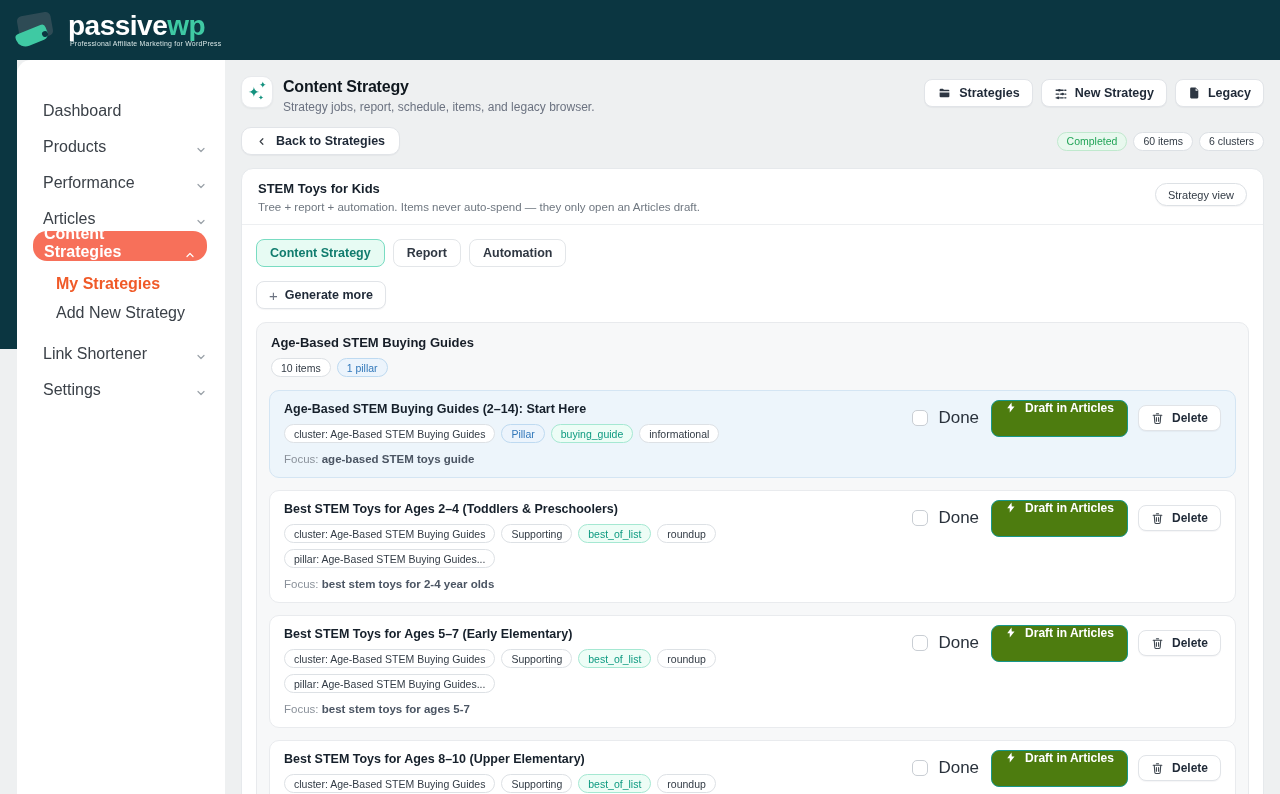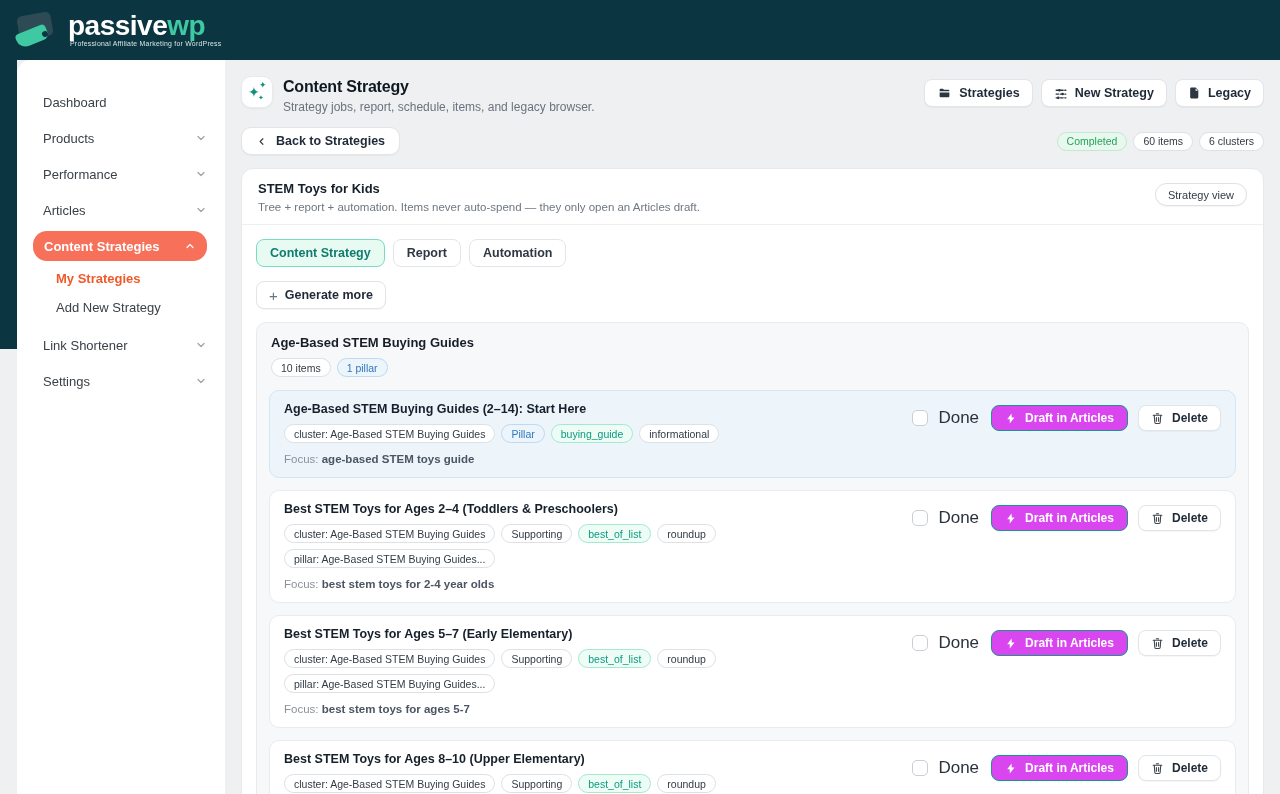--- a/index.html
+++ b/index.html
@@ -15,21 +15,21 @@
   .logo-tag-front { position:absolute; left:2px; top:20px; width:32px; height:15px; background:#3fc9a3; border-radius:4px 4px 6px 10px; transform:rotate(-22deg); }
   .logo-hole { position:absolute; left:28px; top:22px; width:6px; height:6px; background:#0b3641; border-radius:50%; transform:rotate(-22deg); }
   .logo-text { line-height:1; }
   .brand { font-size:28px; font-weight:700; color:#ffffff; letter-spacing:-0.5px; }
   .brand .accent { color:#3fc9a3; }
   .tagline { font-size:6.9px; color:#d7e6e6; margin-top:1px; letter-spacing:0.25px; padding-left:2px; }
 
   
   .layout { display:flex; position:relative; z-index:2; height:734px; }
   .sidebar { width:208px; margin-left:17px; background:#ffffff; border-top-left-radius:14px; flex:none; padding:24px 18px 0 26px; }
-  .nav-item { height:36px; display:flex; align-items:center; justify-content:space-between; font-size:13px; font-weight:500; color:#3b4148; cursor:pointer; }
+  .nav-item { height:36px; display:flex; align-items:flex-end; justify-content:space-between; font-size:16px; font-weight:500; color:#3b4148; cursor:pointer; }
   .nav-item.active { height:30px; margin:3px 0 3px -10px; padding:0 11px; background:#f7705a; border-radius:14px; color:#ffffff; font-weight:600; }
   .nav-item.sub { height:29px; margin-left:13px; }
   .nav-item.sub.highlight { color:#f05a28; font-weight:700; }
   .nav-item.gap-before { margin-top:5px; }
   .chev { width:12px; height:12px; flex:none; }
 
   .main { flex:1; padding:16px 16px 0 16px; min-width:0; }
 
   
   .page-head { display:flex; justify-content:space-between; align-items:flex-start; }
@@ -75,21 +75,21 @@
   .items { display:flex; flex-direction:column; gap:12px; margin-top:13px; }
   .item { border-radius:10px; border:1px solid #e9ebee; background:#ffffff; padding:11px 14px 12px 14px; display:flex; justify-content:space-between; }
   .item.pillar { background:#edf5fb; border-color:#d4e5f3; }
   .item-title { font-size:12.5px; font-weight:700; color:#16202b; }
   .item-badges { display:flex; gap:6px; margin-top:8px; flex-wrap:wrap; }
   .focus-line { font-size:11.5px; margin-top:10px; color:#8a919a; }
   .focus-line b { color:#4b5563; font-weight:700; }
   .item-actions { display:flex; align-items:center; gap:10px; flex:none; margin-left:16px; height:26px; margin-top:3px; }
   .checkbox { width:16px; height:16px; border:1.5px solid #c9ced4; border-radius:5px; background:#ffffff; cursor:pointer; flex:none; }
   .done-label { font-size:17px; font-weight:400; color:#2a323c; margin-right:2px; }
-  .teal-btn { display:inline-flex; align-items:center; gap:8px; height:26px; padding:0 13px; background:#d946ef; border:1px solid #17978a; border-radius:8px; color:#ffffff; font-size:12px; font-weight:700; cursor:pointer; white-space:nowrap; }
+  .teal-btn { display:inline-flex; gap:8px; height:37px; padding:0 13px; background:#4d7c0f; border:1px solid #17978a; border-radius:8px; color:#ffffff; font-size:12px; font-weight:700; cursor:pointer; white-space:nowrap; }
   .delete-btn { height:26px; font-weight:700; font-size:12px; gap:8px; }
 </style>
 </head>
 <body>
 
 <div class="topbar">
   <div class="logo">
     <div class="logo-icon">
       <div class="logo-tag-back"></div>
       <div class="logo-tag-front"></div>

